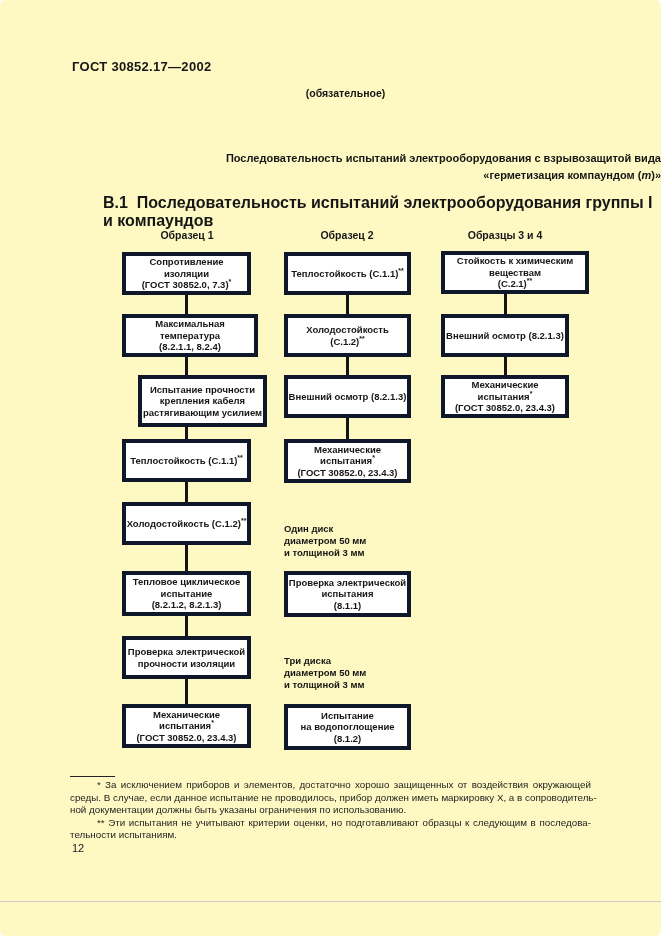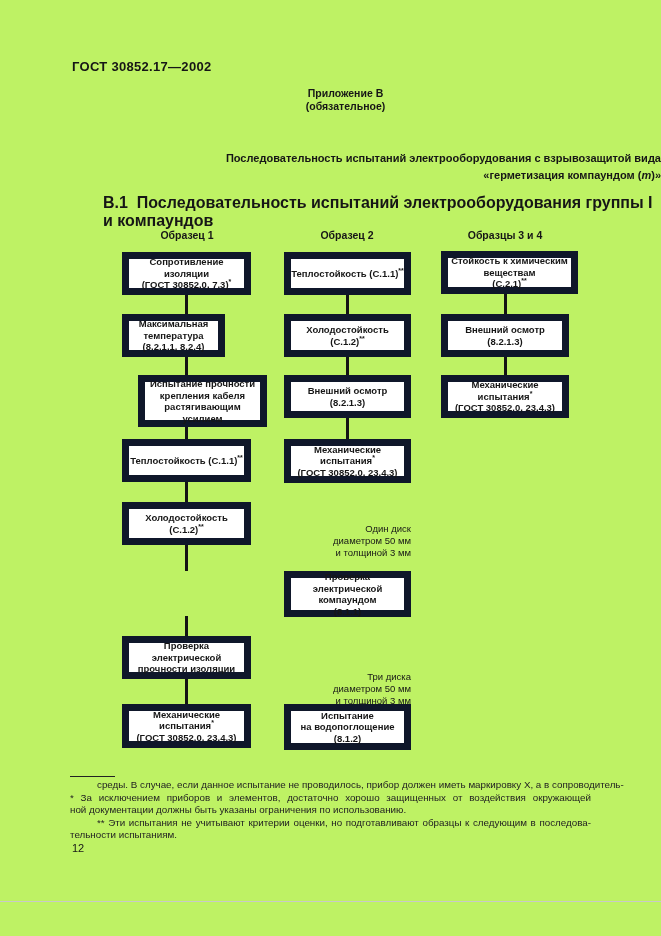--- a/index.html
+++ b/index.html
@@ -1,87 +1,91 @@
 <!DOCTYPE html>
 <html><head>
 <meta charset="utf-8">
 <style>
   html,body{margin:0;padding:0;background:#ffffff;}
-  .page{position:relative;width:661px;height:936px;background:#bef264;
-        font-family:"Liberation Sans",sans-serif;color:#161616;overflow:hidden;}
+  .page{position:relative;width:661px;height:936px;background:#fef9c3;
+        font-family:"Liberation Sans",sans-serif;color:#161616;overflow:hidden;border-radius:6px;}
 
   .std-ref{position:absolute;left:72px;top:59px;font-weight:700;font-size:13px;letter-spacing:.3px;}
   .annex{position:absolute;left:30px;top:87px;width:631px;text-align:center;
          font-weight:700;font-size:10.5px;line-height:13px;}
   .title{position:absolute;left:0;top:150px;width:661px;text-align:right;
          font-weight:700;font-size:11px;line-height:17px;}
   .title .var{font-style:italic;}
   .sect{position:absolute;left:103px;top:194px;font-weight:700;font-size:16px;white-space:pre-wrap;}
 
   .colhdr{position:absolute;transform:translateX(-50%);font-weight:700;font-size:10.5px;white-space:nowrap;}
 
-  .box{position:absolute;box-sizing:border-box;border:7px solid #0f172a;background:#fff;
+  .box{position:absolute;box-sizing:border-box;border:4px solid #0f172a;background:#fff;
        display:flex;flex-direction:column;justify-content:center;text-align:center;
        font-weight:700;font-size:9.5px;line-height:11.5px;}
-  .flabel{position:absolute;text-align:right;font-weight:400;font-size:9.5px;line-height:12px;}
+  .flabel{position:absolute;text-align:left;font-weight:700;font-size:9.5px;line-height:12px;}
   .conn{position:absolute;width:3px;background:#141414;}
   sup{font-size:7px;vertical-align:super;line-height:0;}
 
   .fnrule{position:absolute;left:70px;top:776px;width:45px;border-top:1px solid #222;}
   .footnotes{position:absolute;left:70px;top:779px;width:521px;font-size:9.8px;line-height:12.6px;color:#222;}
   .fn .tline{white-space:nowrap;}
   .fn .tline:not(:last-child){text-align-last:justify;}
   .fn .tline:first-child{text-indent:27px;}
 
   .pagenum{position:absolute;left:72px;top:842px;font-size:11px;}
   .page-edge{position:absolute;left:0;top:901px;width:661px;height:1px;background:#c9c9c9;}
 </style>
 </head>
 <body>
 
 <div class="page">
 
   <div class="std-ref">ГОСТ 30852.17—2002</div>
 
   <div class="annex">
-    <div>Приложение В</div>
     <div>(обязательное)</div>
   </div>
 
   <div class="title">
     <div>Последовательность испытаний электрооборудования с взрывозащитой вида</div>
     <div><span>«герметизация компаундом (</span><i class="var">m</i><span>)»</span></div>
   </div>
 
   <div class="sect">В.1  Последовательность испытаний электрооборудования группы I и компаундов</div>
 
   <div class="colhdr" style="left:187px;top:229px">Образец 1</div>
   <div class="colhdr" style="left:347px;top:229px">Образец 2</div>
   <div class="colhdr" style="left:505px;top:229px">Образцы 3 и 4</div>
 
   <div class="box" style="left:122px;top:252px;width:129px;height:43px">
       <div class="tline"><span>Сопротивление</span></div>
       <div class="tline"><span>изоляции</span></div>
       <div class="tline"><span>(ГОСТ 30852.0, 7.3)</span><sup>*</sup></div>
     </div>
-  <div class="box" style="left:122px;top:314px;width:103px;height:43px">
+  <div class="box" style="left:122px;top:314px;width:136px;height:43px">
       <div class="tline"><span>Максимальная</span></div>
       <div class="tline"><span>температура</span></div>
       <div class="tline"><span>(8.2.1.1, 8.2.4)</span></div>
     </div>
   <div class="box" style="left:138px;top:375px;width:129px;height:52px">
       <div class="tline"><span>Испытание прочности</span></div>
       <div class="tline"><span>крепления кабеля</span></div>
       <div class="tline"><span>растягивающим усилием</span></div>
     </div>
   <div class="box" style="left:122px;top:439px;width:129px;height:43px">
       <div class="tline"><span>Теплостойкость (С.1.1)</span><sup>**</sup></div>
     </div>
   <div class="box" style="left:122px;top:502px;width:129px;height:43px">
       <div class="tline"><span>Холодостойкость (С.1.2)</span><sup>**</sup></div>
+    </div>
+  <div class="box" style="left:122px;top:571px;width:129px;height:45px">
+      <div class="tline"><span>Тепловое циклическое</span></div>
+      <div class="tline"><span>испытание</span></div>
+      <div class="tline"><span>(8.2.1.2, 8.2.1.3)</span></div>
     </div>
   <div class="box" style="left:122px;top:636px;width:129px;height:43px">
       <div class="tline"><span>Проверка электрической</span></div>
       <div class="tline"><span>прочности изоляции</span></div>
     </div>
   <div class="box" style="left:122px;top:704px;width:129px;height:44px">
       <div class="tline"><span>Механические испытания</span><sup>*</sup></div>
       <div class="tline"><span>(ГОСТ 30852.0, 23.4.3)</span></div>
     </div>
 
@@ -106,59 +110,59 @@
       <div class="tline"><span>Механические испытания</span><sup>*</sup></div>
       <div class="tline"><span>(ГОСТ 30852.0, 23.4.3)</span></div>
     </div>
   <div class="flabel" style="left:284px;top:523px;width:127px">
       <div class="tline"><span>Один диск</span></div>
       <div class="tline"><span>диаметром 50 мм</span></div>
       <div class="tline"><span>и толщиной 3 мм</span></div>
     </div>
   <div class="box" style="left:284px;top:571px;width:127px;height:46px">
       <div class="tline"><span>Проверка электрической</span></div>
-      <div class="tline"><span>компаундом</span></div>
+      <div class="tline"><span>испытания</span></div>
       <div class="tline"><span>(8.1.1)</span></div>
     </div>
-  <div class="flabel" style="left:284px;top:671px;width:127px">
+  <div class="flabel" style="left:284px;top:655px;width:127px">
       <div class="tline"><span>Три диска</span></div>
       <div class="tline"><span>диаметром 50 мм</span></div>
       <div class="tline"><span>и толщиной 3 мм</span></div>
     </div>
   <div class="box" style="left:284px;top:704px;width:127px;height:46px">
       <div class="tline"><span>Испытание</span></div>
       <div class="tline"><span>на водопоглощение</span></div>
       <div class="tline"><span>(8.1.2)</span></div>
     </div>
 
   <div class="conn" style="left:346px;top:295px;height:19px"></div>
   <div class="conn" style="left:346px;top:357px;height:18px"></div>
   <div class="conn" style="left:346px;top:418px;height:21px"></div>
 
-  <div class="box" style="left:441px;top:251px;width:137px;height:43px">
+  <div class="box" style="left:441px;top:251px;width:148px;height:43px">
       <div class="tline"><span>Стойкость к химическим</span></div>
       <div class="tline"><span>веществам</span></div>
       <div class="tline"><span>(С.2.1)</span><sup>**</sup></div>
     </div>
   <div class="box" style="left:441px;top:314px;width:128px;height:43px">
       <div class="tline"><span>Внешний осмотр (8.2.1.3)</span></div>
     </div>
   <div class="box" style="left:441px;top:375px;width:128px;height:43px">
       <div class="tline"><span>Механические испытания</span><sup>*</sup></div>
       <div class="tline"><span>(ГОСТ 30852.0, 23.4.3)</span></div>
     </div>
 
   <div class="conn" style="left:504px;top:294px;height:20px"></div>
   <div class="conn" style="left:504px;top:357px;height:18px"></div>
 
   <div class="fnrule"></div>
   <div class="footnotes">
     <div class="fn">
+        <div class="tline"><span>* За исключением приборов и элементов, достаточно хорошо защищенных от воздействия окружающей</span></div>
         <div class="tline"><span>среды. В случае, если данное испытание не проводилось, прибор должен иметь маркировку Х, а в сопроводитель-</span></div>
-        <div class="tline"><span>* За исключением приборов и элементов, достаточно хорошо защищенных от воздействия окружающей</span></div>
         <div class="tline"><span>ной документации должны быть указаны ограничения по использованию.</span></div>
       </div>
     <div class="fn">
         <div class="tline"><span>** Эти испытания не учитывают критерии оценки, но подготавливают образцы к следующим в последова-</span></div>
         <div class="tline"><span>тельности испытаниям.</span></div>
       </div>
   </div>
 
   <div class="pagenum">12</div>
   <div class="page-edge"></div>

